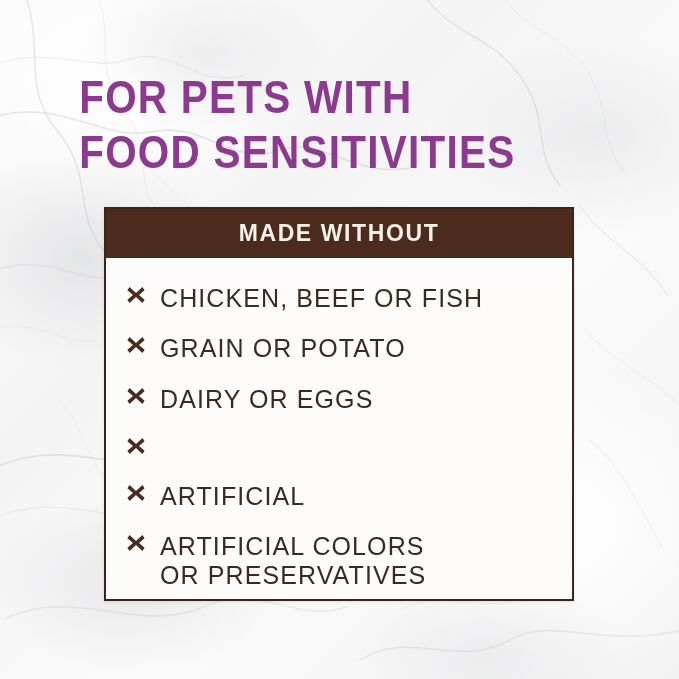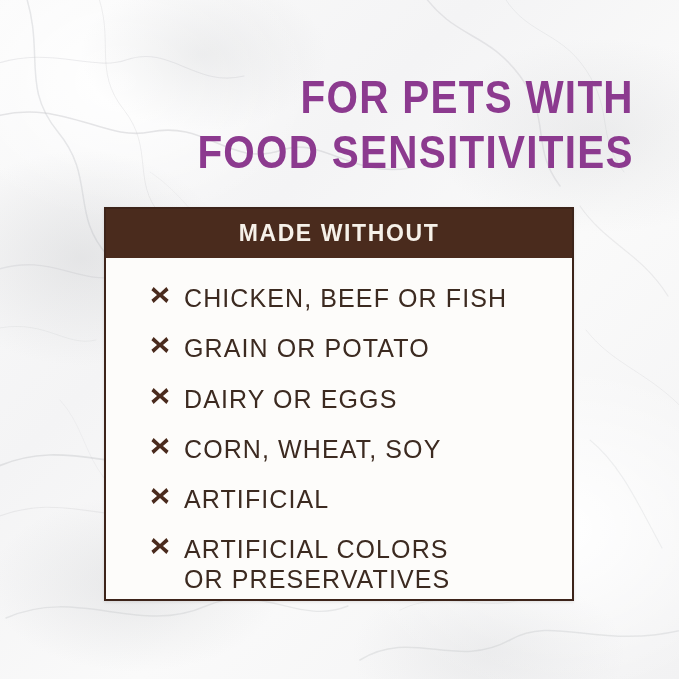--- a/index.html
+++ b/index.html
@@ -42,21 +42,21 @@
       radial-gradient(ellipse 28% 16% at 72% 96%, rgba(184,186,190,0.18) 0%, rgba(184,186,190,0) 72%),
       radial-gradient(ellipse 22% 14% at 60% 52%, rgba(188,190,194,0.14) 0%, rgba(188,190,194,0) 72%);
   }
 
   
   .title-block {
     position: absolute;
     left: 0;
     right: 0;
     top: 74px;
-    text-align: right;
+    text-align: left;
     user-select: none;
     padding-left: 34px;
   }
   .title-line {
     display: block;
     color: #8c3a8f;
     font-family: "Liberation Sans Narrow", "Liberation Sans", sans-serif;
     font-weight: 700;
     letter-spacing: 1.5px;
     line-height: 0.98;
@@ -94,21 +94,21 @@
   }
   .card-header-text {
     color: #f6f1e9;
     font-family: "Liberation Sans", sans-serif;
     font-weight: 700;
     font-size: 23px;
     letter-spacing: 1.6px;
   }
 
   .card-body {
-    padding: 26px 0 0 44px;
+    padding: 26px 0 0 20px;
   }
 
   .list-item {
     display: flex;
     align-items: flex-start;
     margin-bottom: 21px;
     user-select: none;
   }
   .list-item:last-child { margin-bottom: 0; }
 
@@ -201,21 +201,20 @@
         </span>
         <span class="item-text">DAIRY OR EGGS</span>
       </div>
 
       <div class="list-item">
         <span class="x-icon">
           <svg width="20" height="20" viewBox="0 0 20 20" aria-hidden="true">
             <path d="M3.6 2.0 L10 8.0 L16.4 2.0 L18.6 5.2 L13.0 10.0 L18.6 14.8 L16.4 18.0 L10 12.0 L3.6 18.0 L1.4 14.8 L7.0 10.0 L1.4 5.2 Z" fill="#4a2b1d"></path>
           </svg>
         </span>
-        <span class="item-text">CORN, WHEAT, SOY</span>
       </div>
 
       <div class="list-item">
         <span class="x-icon">
           <svg width="20" height="20" viewBox="0 0 20 20" aria-hidden="true">
             <path d="M3.6 2.0 L10 8.0 L16.4 2.0 L18.6 5.2 L13.0 10.0 L18.6 14.8 L16.4 18.0 L10 12.0 L3.6 18.0 L1.4 14.8 L7.0 10.0 L1.4 5.2 Z" fill="#4a2b1d"></path>
           </svg>
         </span>
         <span class="item-text">ARTIFICIAL</span>
       </div>

